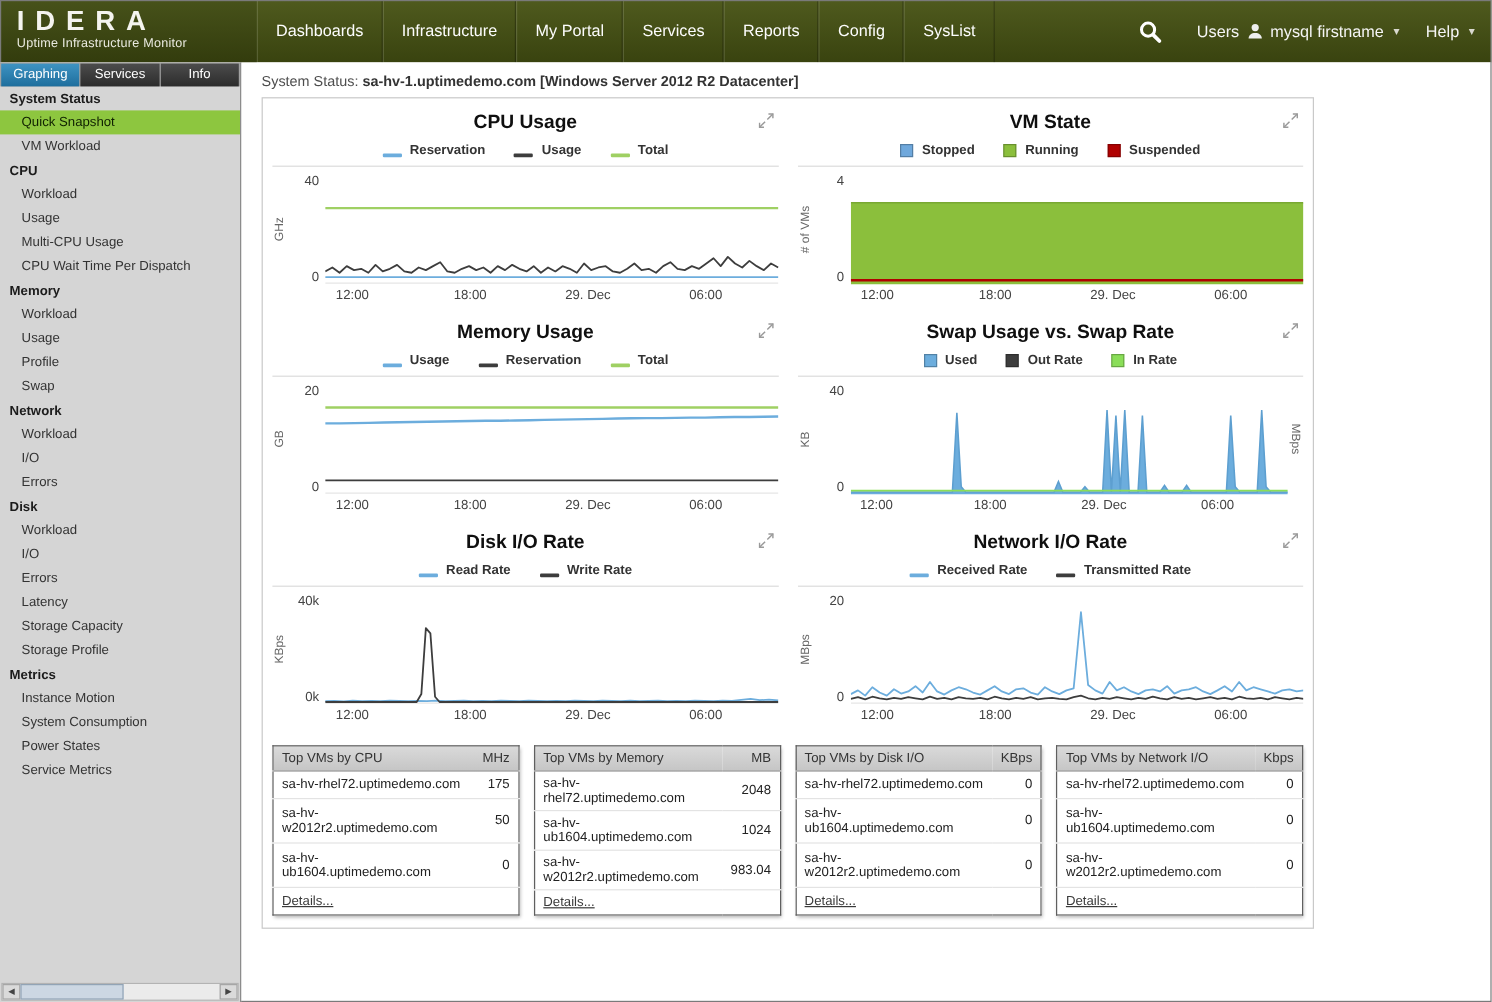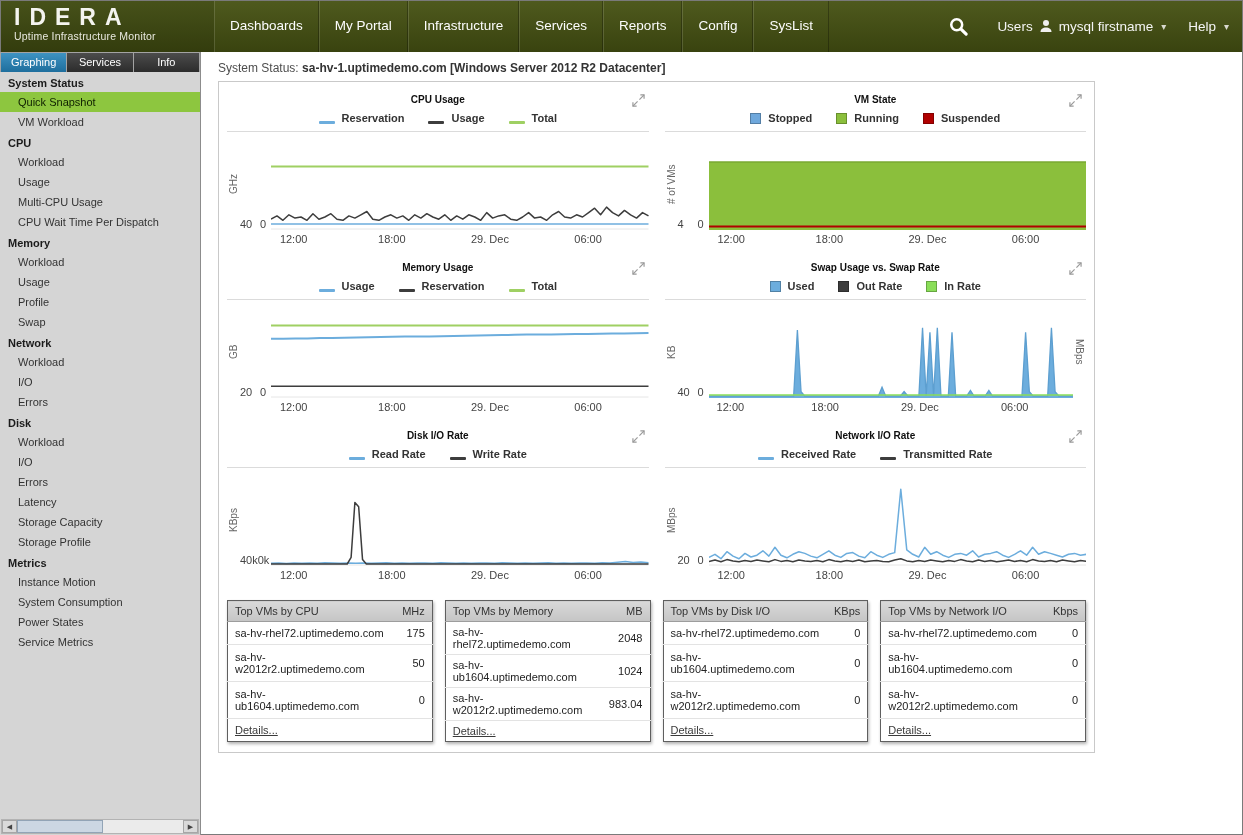--- a/index.html
+++ b/index.html
@@ -38,31 +38,31 @@
   .hs-track{flex:1;position:relative}
   .hs-thumb{position:absolute;left:0;top:0;bottom:0;width:86px;background:#ccd7e3;border:1px solid #92a4b6;cursor:grab}
 
   
   .status-bar{padding:9px 0 5px 17px;font-size:12px;color:#4d4d4d}
   .status-bar b{color:#333}
   .panel{width:877px;margin:1px 0 10px 17px;border:1px solid #c9c9c9;padding:4px 6px 10px;background:#fff;overflow:hidden}
 
   .charts{display:grid;grid-template-columns:1fr 1fr;column-gap:12px}
   .chart-card{position:relative;padding:2px 2px 0}
-  .chart-title{text-align:center;font-weight:bold;font-size:10px;color:#0f0f0f;padding:6px 0 7px}
+  .chart-title{text-align:center;font-weight:bold;font-size:16px;color:#0f0f0f;padding:6px 0 7px}
   .expand-icon{position:absolute;top:8px;right:6px;cursor:pointer;line-height:0}
   .legend{display:flex;justify-content:center;align-items:center;gap:24px;padding-bottom:7px}
   .legend-item{display:inline-flex;align-items:flex-end;gap:7px;font-size:11px;font-weight:bold;color:#333}
   .marker{display:inline-block}
   .marker.line{width:16px;height:3px;border-radius:1px}
   .marker.square{width:11px;height:11px;border:1px solid rgba(0,0,0,.25)}
   .plot-wrap{border-top:1px solid #dbdbdb;padding-top:6px;display:flex;align-items:stretch}
   .ylab{writing-mode:vertical-rl;transform:rotate(180deg);font-size:10px;color:#666;width:13px;flex:0 0 13px;display:flex;align-items:center;justify-content:center;white-space:nowrap}
   .ylab.right{transform:none}
-  .yticks{width:31px;flex:0 0 31px;display:flex;flex-direction:row;justify-content:space-between;align-items:flex-end;font-size:11px;color:#444;padding-right:5px}
+  .yticks{width:31px;flex:0 0 31px;display:flex;flex-direction:column;justify-content:space-between;align-items:flex-end;font-size:11px;color:#444;padding-right:5px}
   .plot-svg{flex:1;height:92px;min-width:0;display:block}
   .xticks{position:relative;height:16px;margin:3px 0 5px 44px;font-size:11px;color:#444}
   .xticks span{position:absolute;transform:translateX(-50%);white-space:nowrap}
 
   .tables{display:grid;grid-template-columns:1fr 1fr 1fr 1fr;column-gap:12px;row-gap:10px;margin-top:10px;padding:0 2px}
   table.vm-table{width:100%;border-collapse:collapse;border:1px solid #5f5f5f;box-shadow:1px 2px 3px rgba(0,0,0,.3);font-size:11px}
   .vm-table th{background:linear-gradient(#d9d9d9,#c5c5c5);color:#333;font-weight:normal;text-align:left;padding:4px 7px;border-bottom:1px solid #9d9d9d}
   .vm-table th.val,.vm-table td.val{text-align:right}
   .vm-table td{padding:4px 7px;border-bottom:1px solid #e3e3e3;color:#222;background:#fff}
   .vm-table tr:last-child td{border-bottom:none}
@@ -72,22 +72,22 @@
 <body>
 
 <div class="app">
   <header>
     <div class="logo">
       <div class="logo-title">IDERA</div>
       <div class="logo-sub">Uptime Infrastructure Monitor</div>
     </div>
     <nav id="main-nav">
         <div class="nav-item">Dashboards</div>
+        <div class="nav-item">Infrastructure</div>
         <div class="nav-item">My Portal</div>
-        <div class="nav-item">Infrastructure</div>
         <div class="nav-item">Services</div>
         <div class="nav-item">Reports</div>
         <div class="nav-item">Config</div>
         <div class="nav-item">SysList</div>
       </nav>
     <div class="header-right">
       <span class="hicon search">
         <svg width="21" height="21" viewBox="0 0 20 20">
             <circle cx="8.3" cy="8.3" r="5.2" fill="none" stroke="#ffffff" stroke-width="2.4"></circle>
             <line x1="12.4" y1="12.4" x2="17.3" y2="17.3" stroke="#ffffff" stroke-width="3" stroke-linecap="round"></line>

